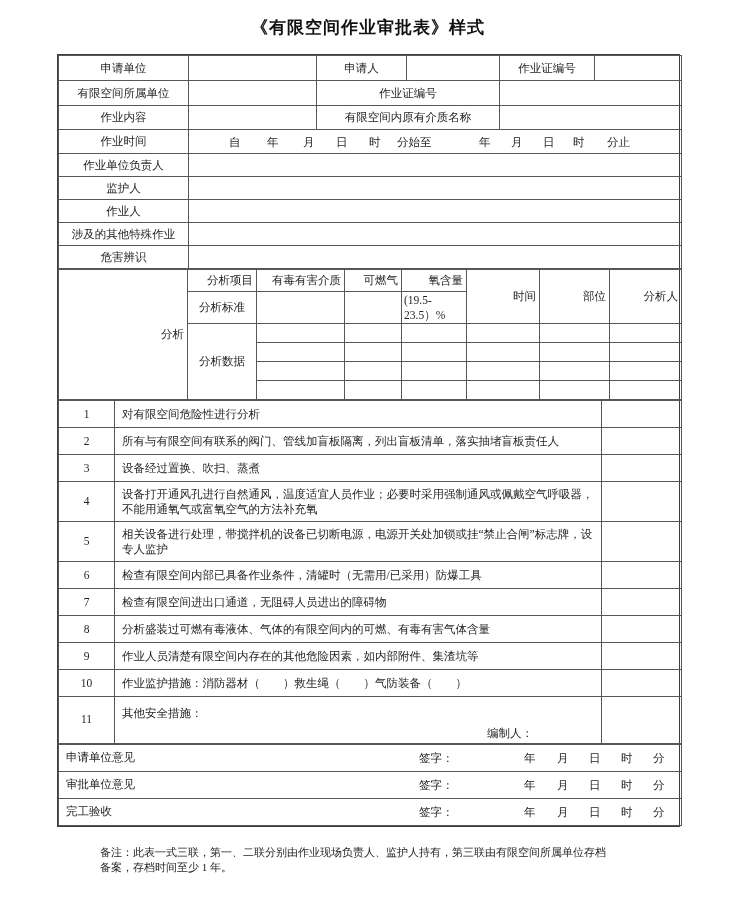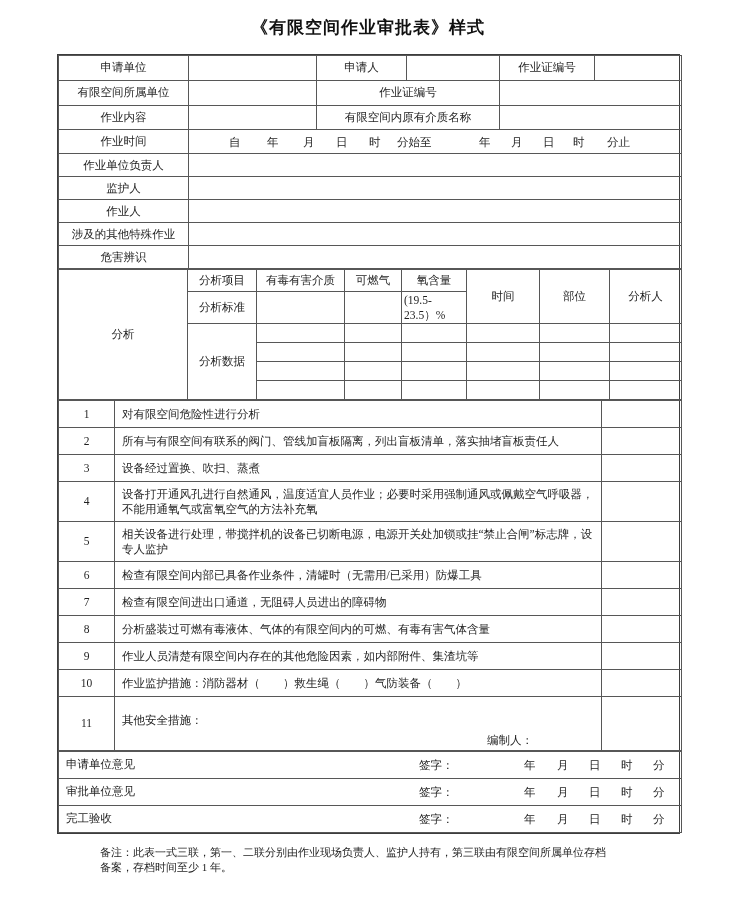--- a/index.html
+++ b/index.html
@@ -6,25 +6,25 @@
   html,body { background:#ffffff; }
   body { font-family: "Liberation Serif", "DejaVu Serif", serif; }
   .sheet { position:relative; width:736px; height:900px; background:#ffffff; overflow:hidden; }
   .ttl { position:absolute; top:16px; left:0; width:100%; text-align:center;
          font-size:17px; font-weight:bold; color:#111; letter-spacing:1px; }
   .form { position:absolute; left:57px; top:54px; width:623px; border:1px solid #3d3d3d; }
   table { border-collapse:collapse; table-layout:fixed; width:100%; }
   td { border:1px solid #575757; font-size:11.5px; line-height:1.3; padding:1px 3px;
        text-align:center; vertical-align:middle; color:#1f1f1f; overflow:hidden; }
   td.left { text-align:left; padding-left:7px; }
-  td.vtop { vertical-align:top; text-align:left; padding:16px 2px 2px 7px; }
-  tr.h25 td { height:25px;font-family:Liberation Mono, monospace; }
+  td.vtop { vertical-align:top; text-align:left; padding:9px 2px 2px 7px; }
+  tr.h25 td { height:25px; }
   tr.h24 td { height:24px; }
   tr.h23 td { height:23px;margin-top:12px; }
-  tr.h22 td { height:22px; }
+  tr.h22 td { height:22px;text-align:right; }
   tr.h32 td { height:32px; }
   tr.h19 td { height:19px; }
   tr.h27 td { height:27px; }
   tr.h40 td { height:40px; }
   tr.h34 td { height:34px; }
   td.rel { position:relative; text-align:left; }
   .abs { position:absolute; top:50%; transform:translateY(-50%); white-space:nowrap; }
   .rowlabel { position:static; }
   td.oxy { text-align:left; padding-left:2px; line-height:1.25; }
   .compiler { text-align:right; padding-right:66px; margin-top:5px; }

